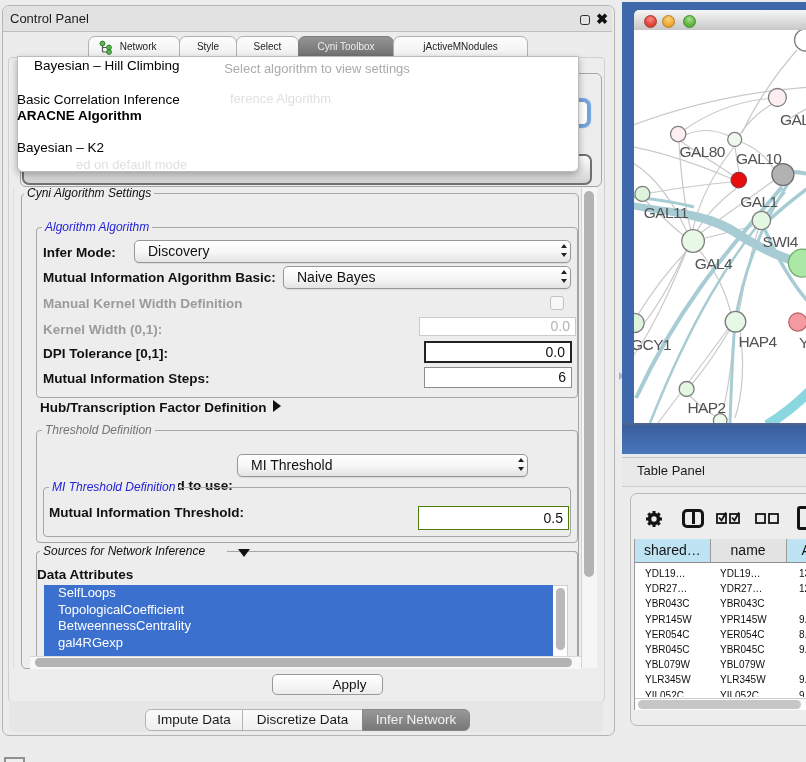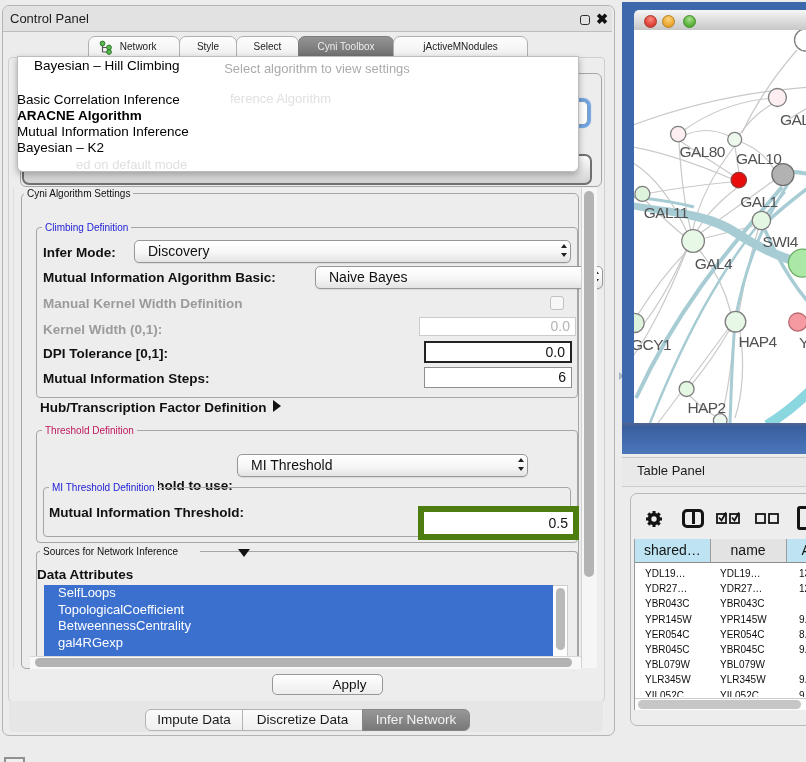--- a/index.html
+++ b/index.html
@@ -7,21 +7,21 @@
 .abs{position:absolute;}
 .b{font-weight:bold;}
 .lbl{font-size:13.5px;font-weight:bold;color:#111;white-space:nowrap;}
 .glbl{font-size:13.5px;font-weight:bold;color:#9b9b9b;white-space:nowrap;}
 .combo{border:1px solid #979797;border-radius:5px;background:linear-gradient(180deg,#ffffff 0%,#f6f6f6 55%,#e3e3e3 100%);box-shadow:0 1px 1px rgba(0,0,0,0.08);}
 .combo .ct{position:absolute;left:13px;top:0;font-size:14px;color:#111;line-height:21px;white-space:nowrap;}
 .car{position:absolute;right:9px;top:50%;width:0;height:0;}
 .car:before{content:"";position:absolute;left:0;top:-8px;border-left:3.5px solid transparent;border-right:3.5px solid transparent;border-bottom:4.5px solid #222;}
 .car:after{content:"";position:absolute;left:0;top:1px;border-left:3.5px solid transparent;border-right:3.5px solid transparent;border-top:4.5px solid #222;}
 .fs{border:1px solid #a6a6a6;border-radius:4px;}
-.fstitle{position:absolute;background:#ededed;padding:0 3px;font-size:10px;line-height:13px;white-space:nowrap;}
+.fstitle{position:absolute;background:#ededed;padding:0 3px;font-size:12px;line-height:13px;white-space:nowrap;font-style:italic;}
 .tfield{background:#fff;font-size:14px;color:#111;text-align:right;}
 .tab{position:absolute;top:36px;height:20px;border:1px solid #b0b0b0;border-radius:7px 7px 0 0;background:linear-gradient(180deg,#fdfdfd,#efefef);font-size:10px;color:#222;text-align:center;line-height:20px;white-space:nowrap;}
 .btab{position:absolute;top:709px;height:20px;border:1px solid #b3b3b3;background:linear-gradient(180deg,#fbfbfb,#efefef);font-size:13.5px;color:#1a1a1a;text-align:center;line-height:20px;white-space:nowrap;}
 .pitem{position:absolute;left:-1px;font-size:13.5px;color:#000;line-height:16px;white-space:nowrap;}
 </style>
 </head>
 <body>
 
 <div class="abs" style="left:2px;top:5px;width:611px;height:729px;background:#ececec;border:1px solid #b4b4b4;border-radius:7px;"></div>
 <div class="abs" style="left:3px;top:6px;width:609px;height:25px;background:#e2e2e2;border-bottom:1px solid #bdbdbd;border-radius:6px 6px 0 0;"></div>
@@ -47,64 +47,63 @@
 <div class="abs" style="left:26px;top:101px;width:560px;height:22px;border-radius:5px;background:#fff;border:1px solid #7f9fbf;box-shadow:0 0 1px 3px #6ea3e0;"></div>
 <div class="abs" style="left:22px;top:154px;width:566px;height:27px;border-radius:7px;background:linear-gradient(180deg,#fdfdfd,#d2d2d2);border:2px solid #707070;"></div>
 
 <div class="abs" style="left:17px;top:56px;width:560px;height:114px;background:#ffffff;border:1px solid #bcbcbc;border-radius:0 0 6px 6px;box-shadow:0 3px 7px rgba(0,0,0,0.3);">
   <div class="abs" style="left:0;top:4px;width:100%;text-align:center;font-size:13px;color:#ababab;margin-left:19px;">Select algorithm to view settings</div>
   <div class="abs" style="left:212px;top:34px;font-size:13px;color:#e0e0e0;">ference Algorithm</div>
   <div class="abs" style="left:58px;top:100px;font-size:13px;color:#e0e0e0;">ed on default mode</div>
   <div class="pitem" style="top:1px;padding-left:17px;">Bayesian – Hill Climbing</div>
   <div class="pitem" style="top:35px;">Basic Correlation Inference</div>
   <div class="pitem b" style="top:51px;">ARACNE Algorithm</div>
-  <div class="pitem" style="top:67px;">Mutual Information Inference</div>
   <div class="pitem" style="top:83px;">Bayesian – K2</div>
 </div>
 
 <div class="abs" style="left:13px;top:188px;width:569px;height:480px;border-left:1px solid #dcdcdc;"></div>
 
 <div class="abs fs" style="left:21px;top:193px;width:556px;height:474px;border-radius:5px;"></div>
 <div class="fstitle" style="left:24px;top:187px;color:#111;">Cyni Algorithm Settings</div>
 
 <div class="abs fs" style="left:36px;top:227px;width:540px;height:169px;"></div>
-<div class="fstitle" style="left:42px;top:221px;color:#2222d6;">Climbing Definition</div>
+<div class="fstitle" style="left:42px;top:221px;color:#2222d6;">Algorithm Algorithm</div>
 <div class="abs lbl" style="left:43px;top:245px;">Infer Mode:</div>
 <div class="abs combo" style="left:134px;top:240px;width:435px;height:21px;">
     <span class="ct">Discovery</span>
     <span class="car"></span>
   </div>
 <div class="abs lbl" style="left:43px;top:270px;">Mutual Information Algorithm Basic:</div>
-<div class="abs combo" style="left:283px;top:266px;width:286px;height:21px;margin-left:32px;">
+<div class="abs combo" style="left:283px;top:266px;width:286px;height:21px;">
     <span class="ct">Naive Bayes</span>
     <span class="car"></span>
   </div>
 <div class="abs glbl" style="left:43px;top:296px;">Manual Kernel Width Definition</div>
 <div class="abs" style="left:550px;top:296px;width:12px;height:12px;border:1px solid #c2c2c2;border-radius:3px;background:#f7f7f7;"></div>
 <div class="abs glbl" style="left:43px;top:322px;">Kernel Width (0,1):</div>
 <div class="abs tfield" style="left:419px;top:317px;width:150px;height:17px;border:1px solid #cbcbcb;color:#b3b3b3;padding-right:5px;line-height:17px;">0.0</div>
 <div class="abs lbl" style="left:43px;top:346px;">DPI Tolerance [0,1]:</div>
 <div class="abs tfield" style="left:424px;top:341px;width:139px;height:18px;border:2px solid #222;padding-right:5px;line-height:18px;">0.0</div>
 <div class="abs lbl" style="left:43px;top:371px;">Mutual Information Steps:</div>
 <div class="abs tfield" style="left:424px;top:367px;width:141px;height:19px;border:1px solid #8e8e8e;padding-right:5px;line-height:19px;">6</div>
 
 <div class="abs lbl" style="left:40px;top:400px;">Hub/Transcription Factor Definition</div>
 <div class="abs" style="left:273px;top:400px;width:0;height:0;border-top:6px solid transparent;border-bottom:6px solid transparent;border-left:8px solid #111;"></div>
 
 <div class="abs fs" style="left:36px;top:430px;width:540px;height:111px;"></div>
-<div class="fstitle" style="left:42px;top:424px;color:#be185d;text-align:center;">Threshold Definition</div>
+<div class="fstitle" style="left:42px;top:424px;color:#737373;text-align:center;">Threshold Definition</div>
 <div class="abs lbl" style="left:79px;top:458px;margin-top:20px;">Which threshold to use:</div>
 <div class="abs combo" style="left:237px;top:454px;width:289px;height:21px;">
     <span class="ct">MI Threshold</span>
     <span class="car"></span>
   </div>
 <div class="abs fs" style="left:43px;top:487px;width:526px;height:48px;"></div>
 <div class="fstitle" style="left:49px;top:481px;color:#2222d6;">MI Threshold Definition</div>
 <div class="abs lbl" style="left:49px;top:505px;">Mutual Information Threshold:</div>
-<div class="abs tfield" style="left:418px;top:506px;width:144px;height:22px;border:6px solid #4d7c0f;padding-right:5px;line-height:22px;">0.5</div>
+<div class="abs tfield" style="left:418px;top:506px;width:144px;height:22px;border:1px solid #4d7c0f;padding-right:5px;line-height:22px;">0.5</div>
 
 <div class="abs fs" style="left:36px;top:551px;width:540px;height:110px;border-bottom:none;border-radius:4px 4px 0 0;"></div>
 <div class="fstitle" style="left:40px;top:545px;color:#111;padding-right:22px;">Sources for Network Inference</div>
 <div class="abs" style="left:238px;top:549px;width:0;height:0;border-left:6px solid transparent;border-right:6px solid transparent;border-top:8px solid #111;"></div>
 <div class="abs lbl" style="left:37px;top:567px;">Data Attributes</div>
 <div class="abs" style="left:44px;top:585px;width:509px;height:71px;background:#3b70cf;overflow:hidden;">
   <div style="font-size:13px;color:#fff;line-height:16.5px;padding-left:14px;white-space:nowrap;">SelfLoops<br>TopologicalCoefficient<br>BetweennessCentrality<br>gal4RGexp</div>
 </div>
 <div class="abs" style="left:553px;top:585px;width:14px;height:71px;background:#fdfdfd;border:1px solid #cfcfcf;border-left:none;"></div>
 <div class="abs" style="left:555.5px;top:588px;width:9px;height:62px;background:#b9b9b9;border-radius:5px;"></div>

